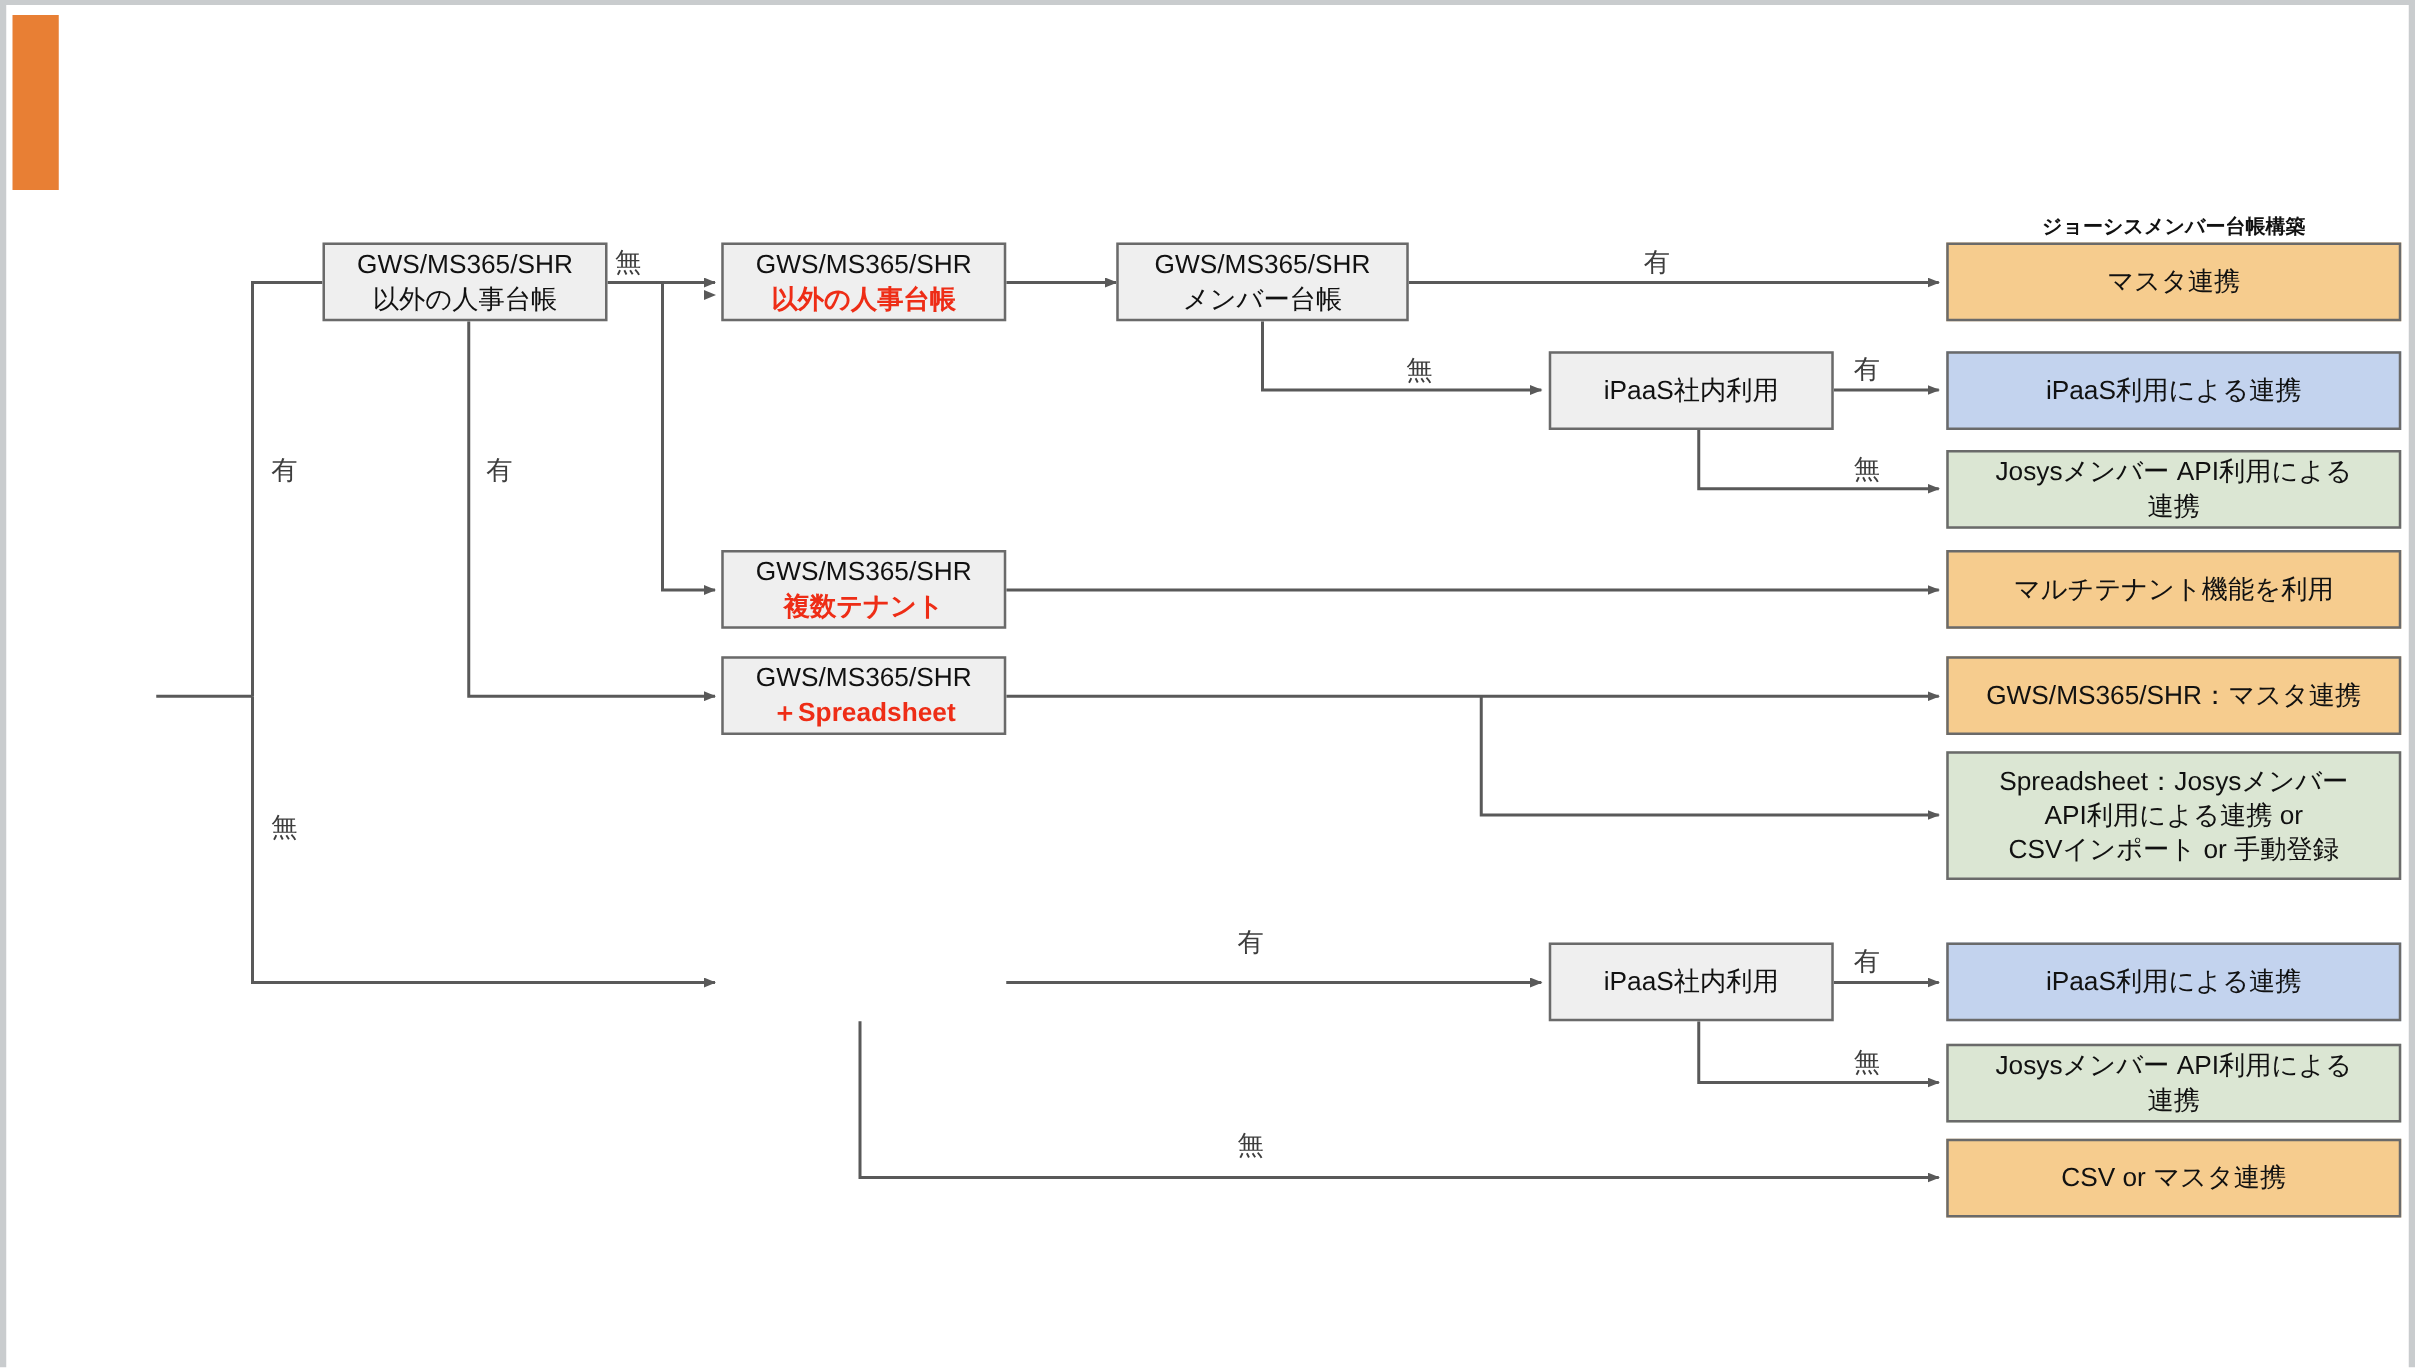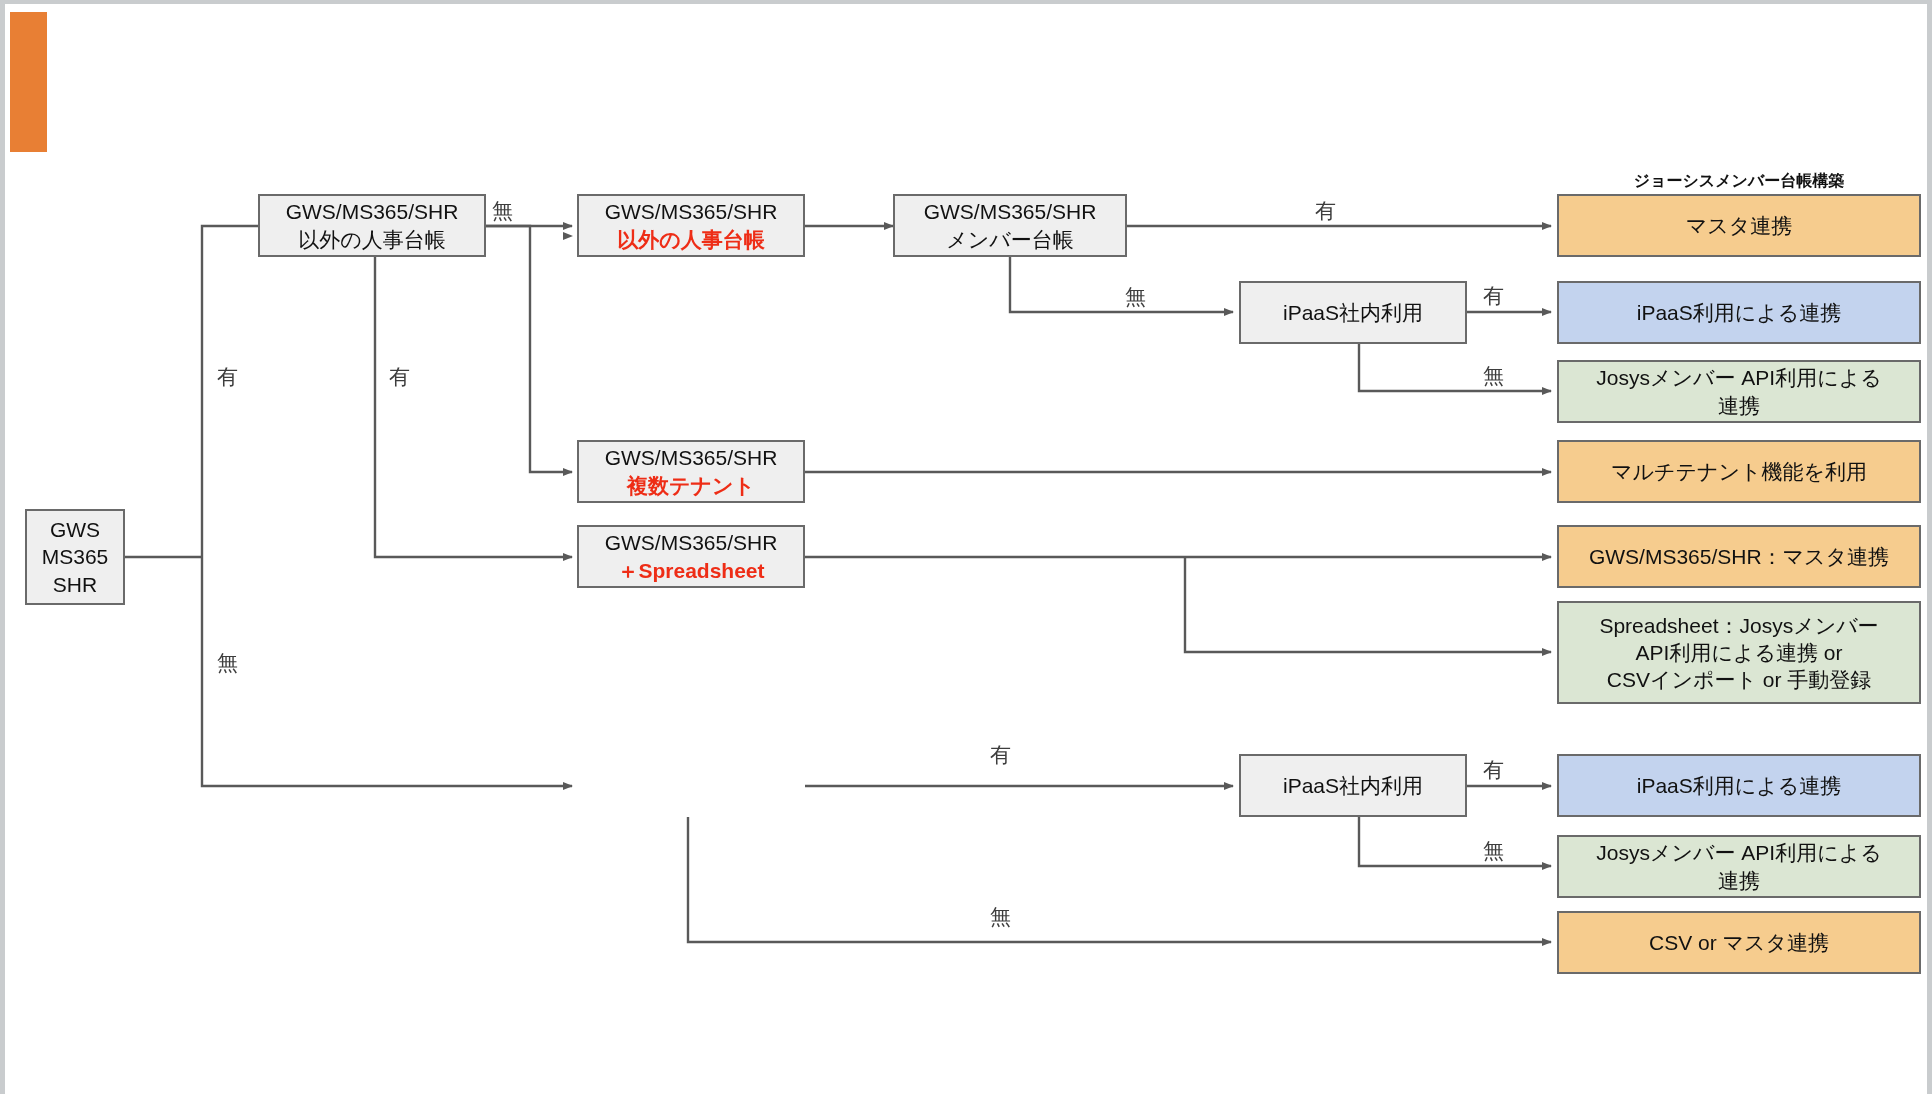--- a/index.html
+++ b/index.html
@@ -160,25 +160,20 @@
   <div class="edge-label" style="left:487px; top:196px;">無</div>
   <div class="edge-label" style="left:1310px; top:196px;">有</div>
   <div class="edge-label" style="left:1120px; top:282px;">無</div>
   <div class="edge-label" style="left:1478px; top:281px;">有</div>
   <div class="edge-label" style="left:1478px; top:361px;">無</div>
   <div class="edge-label" style="left:985px;  top:740px;">有</div>
   <div class="edge-label" style="left:985px;  top:902px;">無</div>
   <div class="edge-label" style="left:1478px; top:755px;">有</div>
   <div class="edge-label" style="left:1478px; top:836px;">無</div>
 
-  <div class="node gray" style="left:20px; top:505px; width:100px; height:96px;">
-    <span class="ln">GWS</span>
-    <span class="ln">MS365</span>
-    <span class="ln">SHR</span>
-  </div>
 
   <div class="node gray" style="left:253px; top:190px; width:228px; height:63px;">
     <span class="ln">GWS/MS365/SHR</span>
     <span class="ln">以外の人事台帳</span>
   </div>
 
   <div class="node gray" style="left:572px; top:190px; width:228px; height:63px;">
     <span class="ln">GWS/MS365/SHR</span>
     <span class="ln line2-red">以外の人事台帳</span>
   </div>

